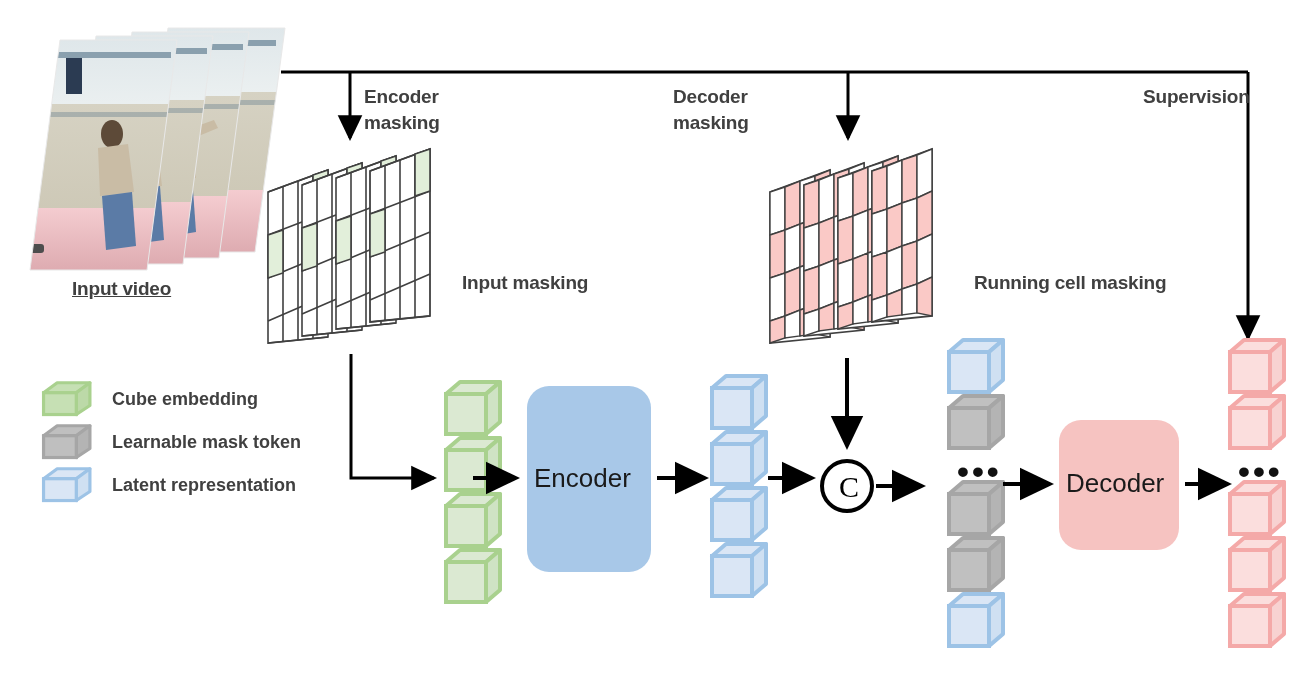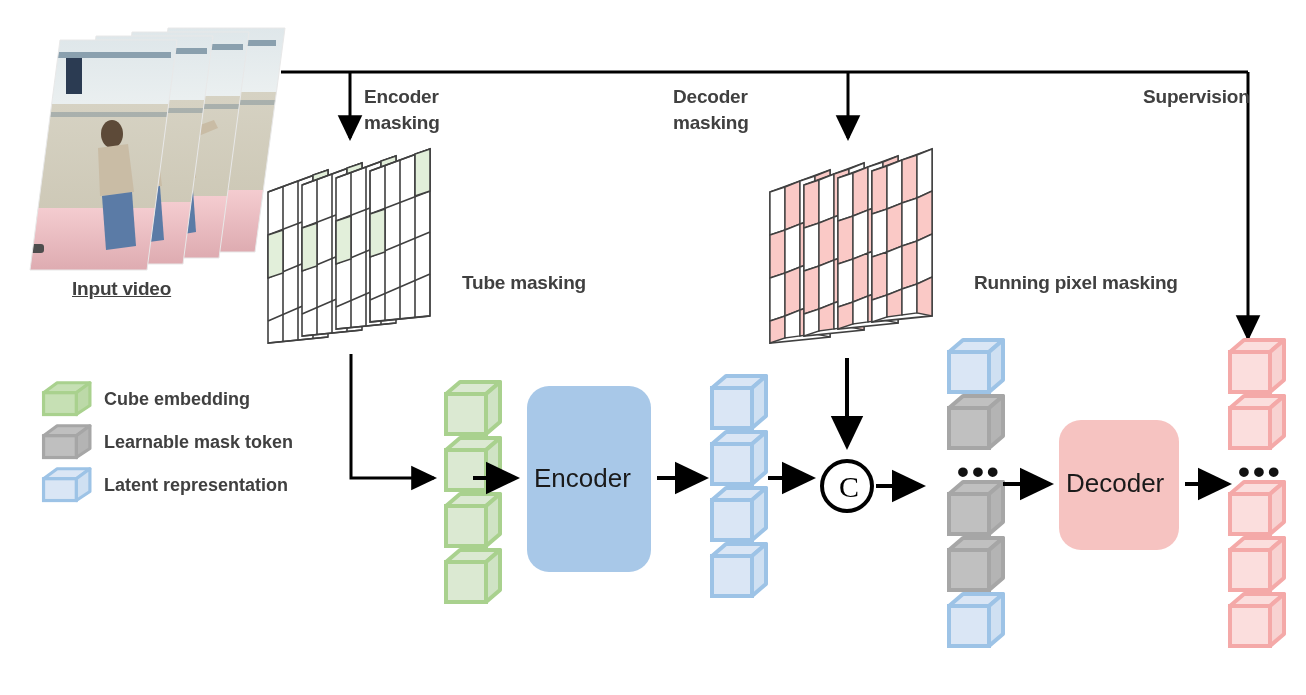--- a/index.html
+++ b/index.html
@@ -6,21 +6,21 @@
   body{width:1306px;height:695px;position:relative;overflow:hidden;
        font-family:"Liberation Sans", sans-serif;}
   .stage{position:absolute;left:0;top:0;width:1306px;height:695px;}
   svg{position:absolute;left:0;top:0;width:1306px;height:695px;overflow:visible;}
   .lbl{position:absolute;color:#404040;font-weight:bold;font-size:19px;
        letter-spacing:-0.2px;white-space:nowrap;line-height:26px;}
   .lbl-reg{position:absolute;color:#1a1a1a;font-weight:normal;font-size:26px;white-space:nowrap;}
   .legend{position:absolute;left:38px;top:378px;}
   .legend-row{display:flex;align-items:center;height:43px;}
   .legend-cube{width:62px;height:40px;position:relative;flex:0 0 62px;}
-  .legend-txt{font-size:18px;font-weight:bold;color:#404040;margin-left:4px;white-space:nowrap;}
+  .legend-txt{font-size:18px;font-weight:bold;color:#404040;margin-left:12px;white-space:nowrap;}
   .dots{position:absolute;color:#111;font-size:34px;font-weight:bold;letter-spacing:3px;line-height:10px;}
 </style>
 </head>
 <body>
 
 <div class="stage">
 
 <svg viewBox="0 0 1306 695">
   <defs>
     <marker id="ar" markerWidth="9" markerHeight="9" refX="7.6" refY="4.5" orient="auto">
@@ -411,23 +411,23 @@
   <div class="lbl" style="position:static;">masking</div>
 </div>
 
 <div style="position:absolute;left:673px;top:84px;">
   <div class="lbl" style="position:static;">Decoder</div>
   <div class="lbl" style="position:static;">masking</div>
 </div>
 
 <div class="lbl" style="left:1101px;top:84px;margin-left:42px;">Supervision</div>
 
-<div class="lbl" style="left:462px;top:270px;">Tube masking</div>
-
-<div class="lbl" style="left:974px;top:270px;">Running pixel masking</div>
+<div class="lbl" style="left:462px;top:270px;">Input masking</div>
+
+<div class="lbl" style="left:974px;top:270px;">Running cell masking</div>
 
 <div class="lbl-reg" style="left:534px;top:463px;">Encoder</div>
 
 <div class="lbl-reg" style="left:1066px;top:468px;">Decoder</div>
 
 <div style="position:absolute;left:839px;top:470px;font-family:'Liberation Serif',serif;font-size:30px;color:#000;">C</div>
 
 <div class="dots" style="left:957px;top:466px;">•••</div>
 <div class="dots" style="left:1238px;top:466px;">•••</div>
 

